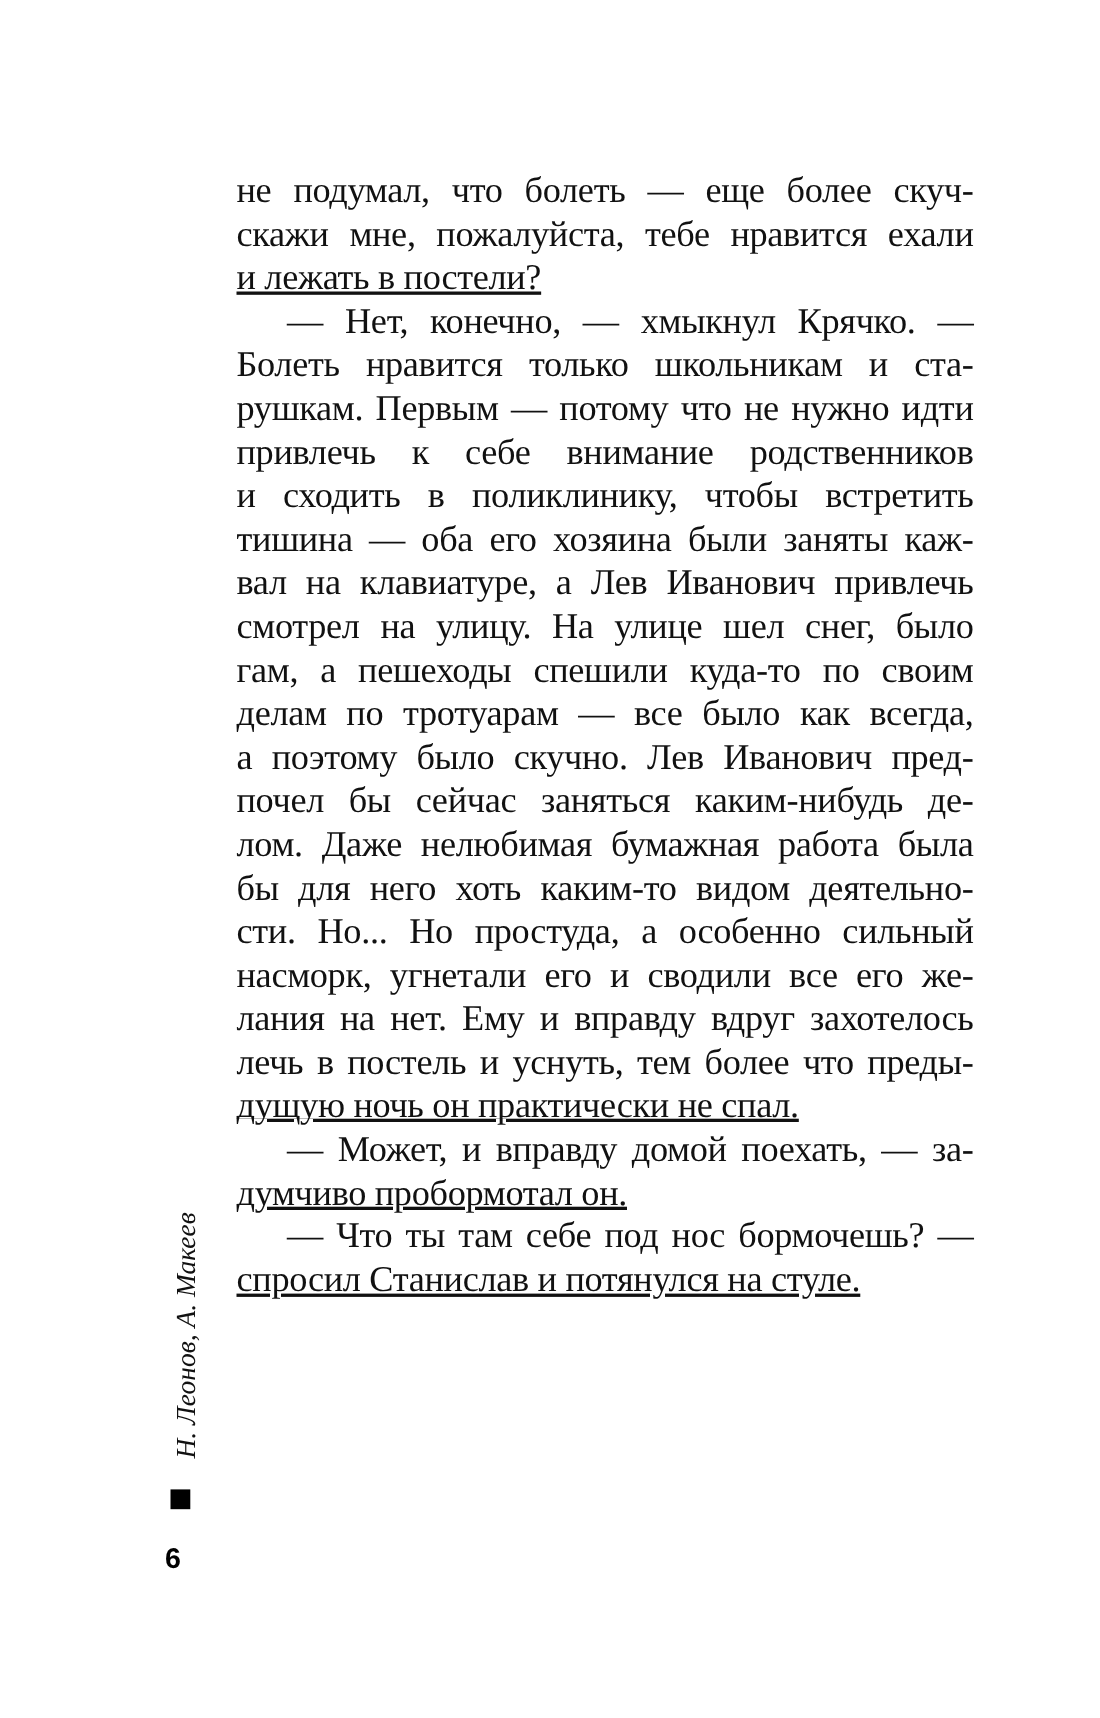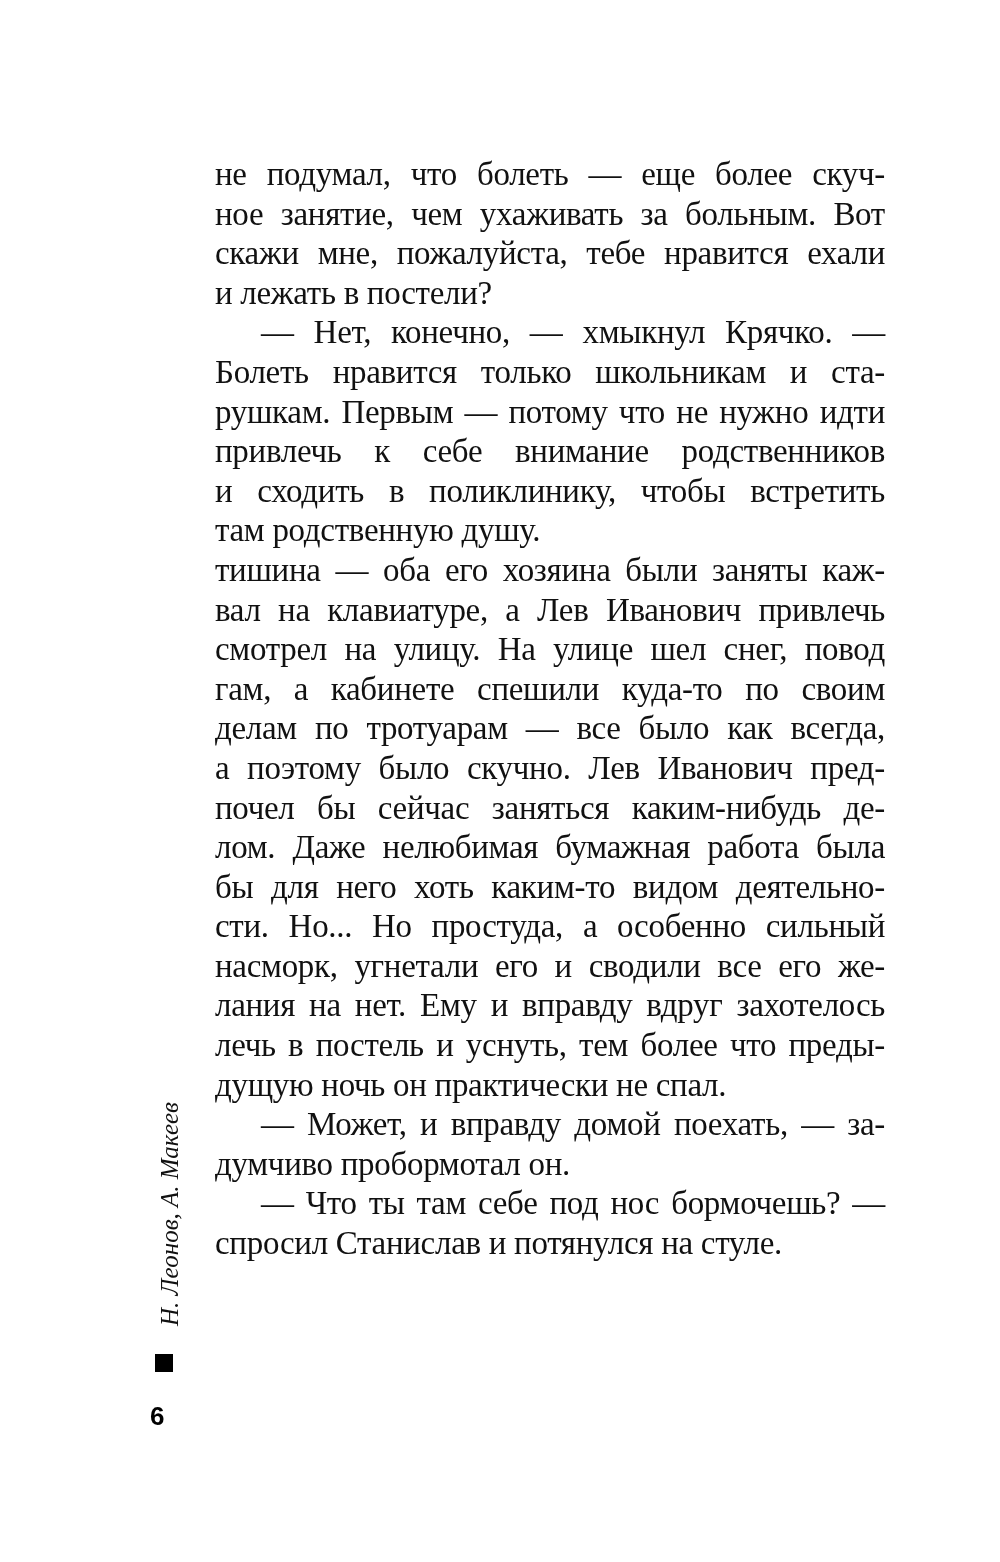--- a/index.html
+++ b/index.html
@@ -8,21 +8,21 @@
   .text-block {
     position: absolute; left: 215px; top: 139px; width: 670px;
     font-family: "Liberation Serif", "DejaVu Serif", serif;
     font-size: 33px; color: #111;
   }
   .line {
     height: 39.6px; line-height: 39.6px; white-space: nowrap;
     text-align: justify; text-align-last: justify;
     letter-spacing: -0.3px;
   }
-  .line.last { text-align-last: left; }
+  .line.last { text-align-last: left; text-decoration: underline; }
   .line.indent { padding-left: 46px; }
   .side-label {
     position: absolute; left: 150px; top: 1075px; width: 40px; height: 245px;
     display: flex; align-items: center; justify-content: center;
   }
   .side-label span {
     display: inline-block; transform: rotate(-90deg); white-space: nowrap;
     font-family: "Liberation Serif", "DejaVu Serif", serif; font-style: italic;
     font-size: 25px; color: #111;
   }
@@ -32,33 +32,31 @@
     font-family: "Liberation Sans", "DejaVu Sans", sans-serif; font-weight: bold;
     font-size: 26px; color: #000;
   }
 </style>
 </head>
 <body>
 
 <div class="page">
   <div class="text-block">
     <div class="line">не подумал, что болеть — еще более скуч-</div>
-    <div class="line">ное занятие, чем ухаживать за больным. Вот</div>
     <div class="line">скажи мне, пожалуйста, тебе нравится ехали</div>
     <div class="line last">и лежать в постели?</div>
     <div class="line indent">— Нет, конечно, — хмыкнул Крячко. —</div>
     <div class="line">Болеть нравится только школьникам и ста-</div>
     <div class="line">рушкам. Первым — потому что не нужно идти</div>
     <div class="line">привлечь к себе внимание родственников</div>
     <div class="line">и сходить в поликлинику, чтобы встретить</div>
-    <div class="line last">там родственную душу.</div>
     <div class="line">тишина — оба его хозяина были заняты каж-</div>
     <div class="line">вал на клавиатуре, а Лев Иванович привлечь</div>
-    <div class="line">смотрел на улицу. На улице шел снег, повод</div>
-    <div class="line">гам, а кабинете спешили куда-то по своим</div>
+    <div class="line">смотрел на улицу. На улице шел снег, было</div>
+    <div class="line">гам, а пешеходы спешили куда-то по своим</div>
     <div class="line">делам по тротуарам — все было как всегда,</div>
     <div class="line">а поэтому было скучно. Лев Иванович пред-</div>
     <div class="line">почел бы сейчас заняться каким-нибудь де-</div>
     <div class="line">лом. Даже нелюбимая бумажная работа была</div>
     <div class="line">бы для него хоть каким-то видом деятельно-</div>
     <div class="line">сти. Но... Но простуда, а особенно сильный</div>
     <div class="line">насморк, угнетали его и сводили все его же-</div>
     <div class="line">лания на нет. Ему и вправду вдруг захотелось</div>
     <div class="line">лечь в постель и уснуть, тем более что преды-</div>
     <div class="line last">дущую ночь он практически не спал.</div>

